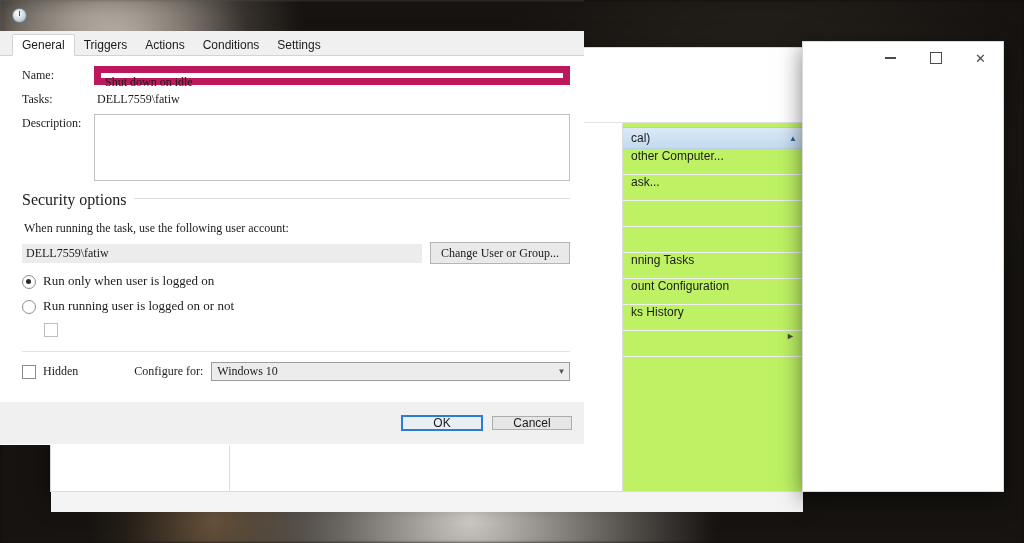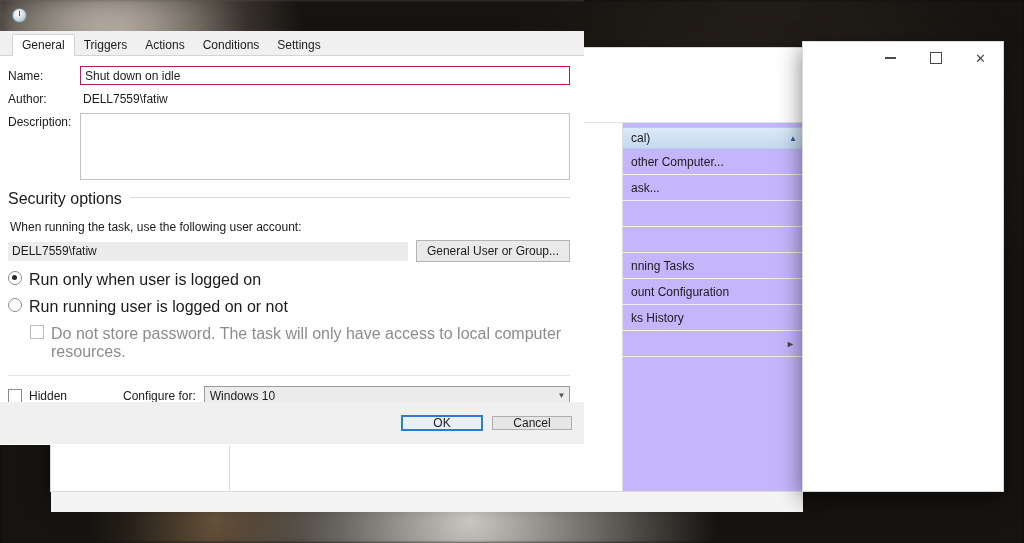--- a/index.html
+++ b/index.html
@@ -55,27 +55,27 @@
   .tree-chev{width:12px;color:#9a9a9a;font-size:9px;}
   .tree-ico-clock{width:13px;height:13px;border-radius:50%;
     background:radial-gradient(circle at 40% 35%,#fefefe 0%,#d4dde2 50%,#93a7b1 100%);
     border:1px solid #7d909a;margin-right:5px;position:relative;flex:0 0 auto;}
   .tree-ico-clock:after{content:"";position:absolute;left:5.5px;top:2px;width:1px;height:5px;background:#3c5763;}
   .tree-ico-folder{width:14px;height:11px;background:#f0c96a;border:1px solid #c9a13e;border-radius:1px;
     margin-right:5px;position:relative;flex:0 0 auto;}
   .tree-ico-folder:after{content:"";position:absolute;right:-2px;bottom:-2px;width:8px;height:8px;border-radius:50%;
     background:radial-gradient(circle at 40% 35%,#fff 0%,#cfe0e8 55%,#8aa4b0 100%);border:1px solid #7d909a;}
   #ts-center{flex:1;background:#fff;border-right:1px solid #dcdcdc;}
-  #ts-actions{width:180px;background:#c4b5fd;padding-top:4px;}
+  #ts-actions{width:180px;background:#bef264;padding-top:4px;}
   .act-header{background:linear-gradient(180deg,#dce9f7 0%,#c3daf0 100%);
     border-top:1px solid #b7cfe6;border-bottom:1px solid #b7cfe6;
     height:20px;display:flex;align-items:center;justify-content:space-between;
     padding:0 6px 0 8px;font-size:12px;color:#1b1b1b;}
   .act-caret{font-size:8px;color:#2b5f90;}
-  .act-item{height:25px;display:flex;align-items:center;padding-left:8px;font-size:12px;color:#1b1b1b;
+  .act-item{height:25px;display:flex;padding-left:8px;font-size:12px;color:#1b1b1b;
     border-bottom:1px solid #f0f0f0;}
   .act-item.blank{color:transparent;}
   .act-item .more{margin-left:auto;margin-right:8px;font-size:9px;color:#444;}
   #ts-status{height:20px;border-top:1px solid #dcdcdc;background:#f4f4f4;}
 
   
   #right-window{left:802px;top:41px;width:200px;height:449px;background:#fff;
     box-shadow:0 6px 22px rgba(0,0,0,.5);border:1px solid #d9d9d9;}
   #rw-caption{height:32px;display:flex;align-items:center;justify-content:flex-end;}
   .cap-btn{width:45px;height:32px;display:flex;align-items:center;justify-content:center;
@@ -95,44 +95,44 @@
   #dlg-close{margin-left:auto;width:46px;height:31px;display:flex;align-items:center;justify-content:center;
     color:#d8d8d8;font-size:15px;font-weight:300;}
   #dlg-inner{background:#f0f0f0;height:413px;position:relative;}
 
   #tabstrip{height:24px;display:flex;align-items:flex-end;padding-left:12px;gap:0;
     border-bottom:1px solid #d3d3d3;background:#f0f0f0;}
   .tab{font-size:12px;color:#1b1b1b;padding:4px 9px 4px 9px;line-height:1;position:relative;}
   .tab.active{background:#ffffff;border:1px solid #d3d3d3;border-bottom:1px solid #fff;
     margin-bottom:-1px;border-radius:2px 2px 0 0;}
 
-  #tabpage{background:#fff;margin:0;padding:10px 14px 0 8px;height:389px;box-sizing:border-box;}
+  #tabpage{background:#fff;margin:0;padding:10px 14px 0 22px;height:389px;box-sizing:border-box;font-family:Liberation Serif, serif;}
 
   .frow{display:flex;align-items:center;margin-bottom:7px;}
   .flabel{width:72px;font-size:12px;color:#1b1b1b;flex:0 0 auto;}
-  .finput{flex:1;height:19px;border:1px solid #be185d;background:#fff;font-size:12px;color:#1b1b1b;
+  .finput{flex:1;height:19px;border:7px solid #be185d;background:#fff;font-size:12px;color:#1b1b1b;
     padding:0 4px;line-height:19px;box-sizing:border-box;}
   .finput.readonly{background:#ececec;border:none;border-bottom:none;color:#1b1b1b;padding-left:3px;}
   .fstatic{flex:1;font-size:12px;color:#1b1b1b;padding-left:3px;}
   .ftextarea{flex:1;height:65px;border:1px solid #c2c2c2;background:#fff;}
 
   .group{margin-top:10px;position:relative;}
   .group-line{position:absolute;left:0;right:0;top:7px;height:1px;background:#dcdcdc;}
   .group-title{position:relative;display:inline-block;background:#fff;padding-right:8px;
     font-size:16px;color:#1b1b1b;}
   .group-body{padding-top:8px;}
 
   .hint{font-size:12px;color:#1b1b1b;margin:4px 0 6px 2px;}
   .acctrow{display:flex;align-items:center;gap:8px;margin-bottom:9px;}
   .acctfield{flex:1;height:19px;background:#ececec;font-size:12px;color:#1b1b1b;
     padding:0 4px;line-height:19px;box-sizing:border-box;}
   .btn{background:#e9e9e9;border:1px solid #b4b4b4;font-size:12px;color:#1b1b1b;
     height:22px;padding:0 10px;box-sizing:border-box;line-height:20px;}
 
-  .optrow{display:flex;align-items:flex-start;margin-bottom:9px;font-size:16px;color:#1b1b1b;}
+  .optrow{display:flex;align-items:flex-end;margin-bottom:9px;font-size:13px;color:#1b1b1b;}
   .optrow.sub{margin-left:22px;color:#8c8c8c;}
   .radio{width:12px;height:12px;border:1px solid #8d8d8d;border-radius:50%;background:#fff;
     margin-right:7px;flex:0 0 auto;position:relative;}
   .radio.on:after{content:"";position:absolute;left:2.5px;top:2.5px;width:5px;height:5px;border-radius:50%;background:#2a2a2a;}
   .cbox{width:12px;height:12px;border:1px solid #8d8d8d;background:#fff;margin-right:7px;flex:0 0 auto;position:relative;}
   .cbox.light{border-color:#bdbdbd;}
   .cbox.on:after{content:"";position:absolute;left:2px;top:0px;width:5px;height:8px;
     border-right:1.6px solid #1b1b1b;border-bottom:1.6px solid #1b1b1b;transform:rotate(40deg);}
 
   #bottomrow{display:flex;align-items:center;margin-top:14px;border-top:1px solid #e2e2e2;padding-top:10px;}
@@ -266,54 +266,53 @@
 
     <div id="tabpage">
 
       <div class="frow">
         <span class="flabel">Name:</span>
         <span class="finput">Shut down on idle</span>
       </div>
 
 
       <div class="frow">
-        <span class="flabel">Author:</span>
+        <span class="flabel">Tasks:</span>
         <span class="fstatic">DELL7559\fatiw</span>
       </div>
 
       <div class="frow" style="align-items:flex-start;">
         <span class="flabel" style="padding-top:2px;">Description:</span>
         <span class="ftextarea"></span>
       </div>
 
       <div class="group">
         <div class="group-line"></div>
         <span class="group-title">Security options</span>
 
         <div class="group-body">
           <div class="hint">When running the task, use the following user account:</div>
 
           <div class="acctrow">
             <span class="acctfield">DELL7559\fatiw</span>
-            <span class="btn">General User or Group...</span>
+            <span class="btn">Change User or Group...</span>
           </div>
 
           <div class="optrow">
             <span class="radio on"></span>
             <span>Run only when user is logged on</span>
           </div>
 
           <div class="optrow">
             <span class="radio"></span>
             <span>Run running user is logged on or not</span>
           </div>
 
           <div class="optrow sub">
             <span class="cbox light"></span>
-            <span>Do not store password.  The task will only have access to local computer resources.</span>
           </div>
 
         </div>
       </div>
 
       <div id="bottomrow">
         <span class="cbox"></span>
         <span style="font-size:12px;color:#1b1b1b;">Hidden</span>
         <span id="cfg-label">Configure for:</span>
         <span id="cfg-select">

